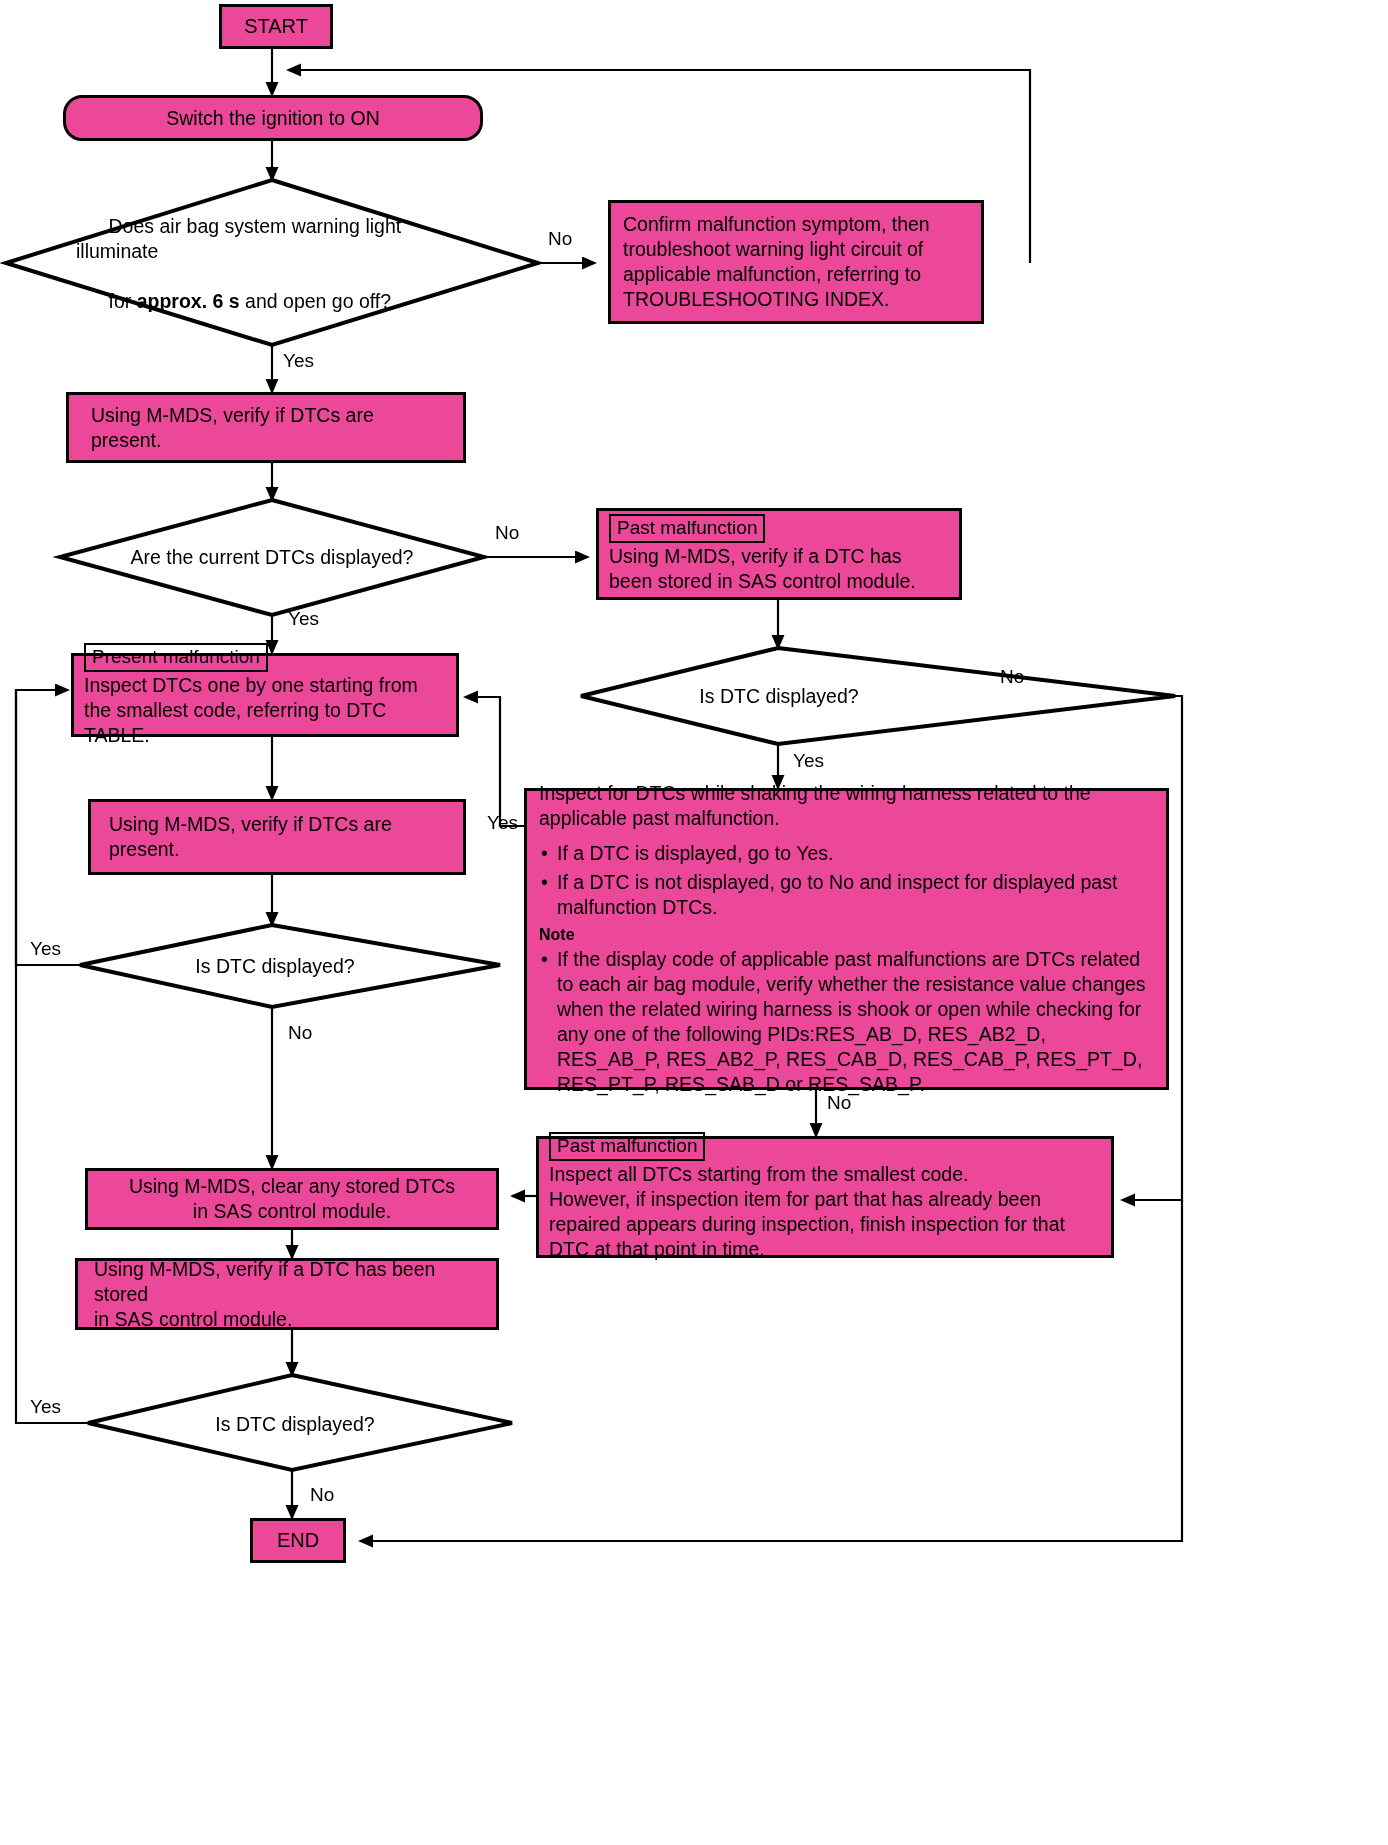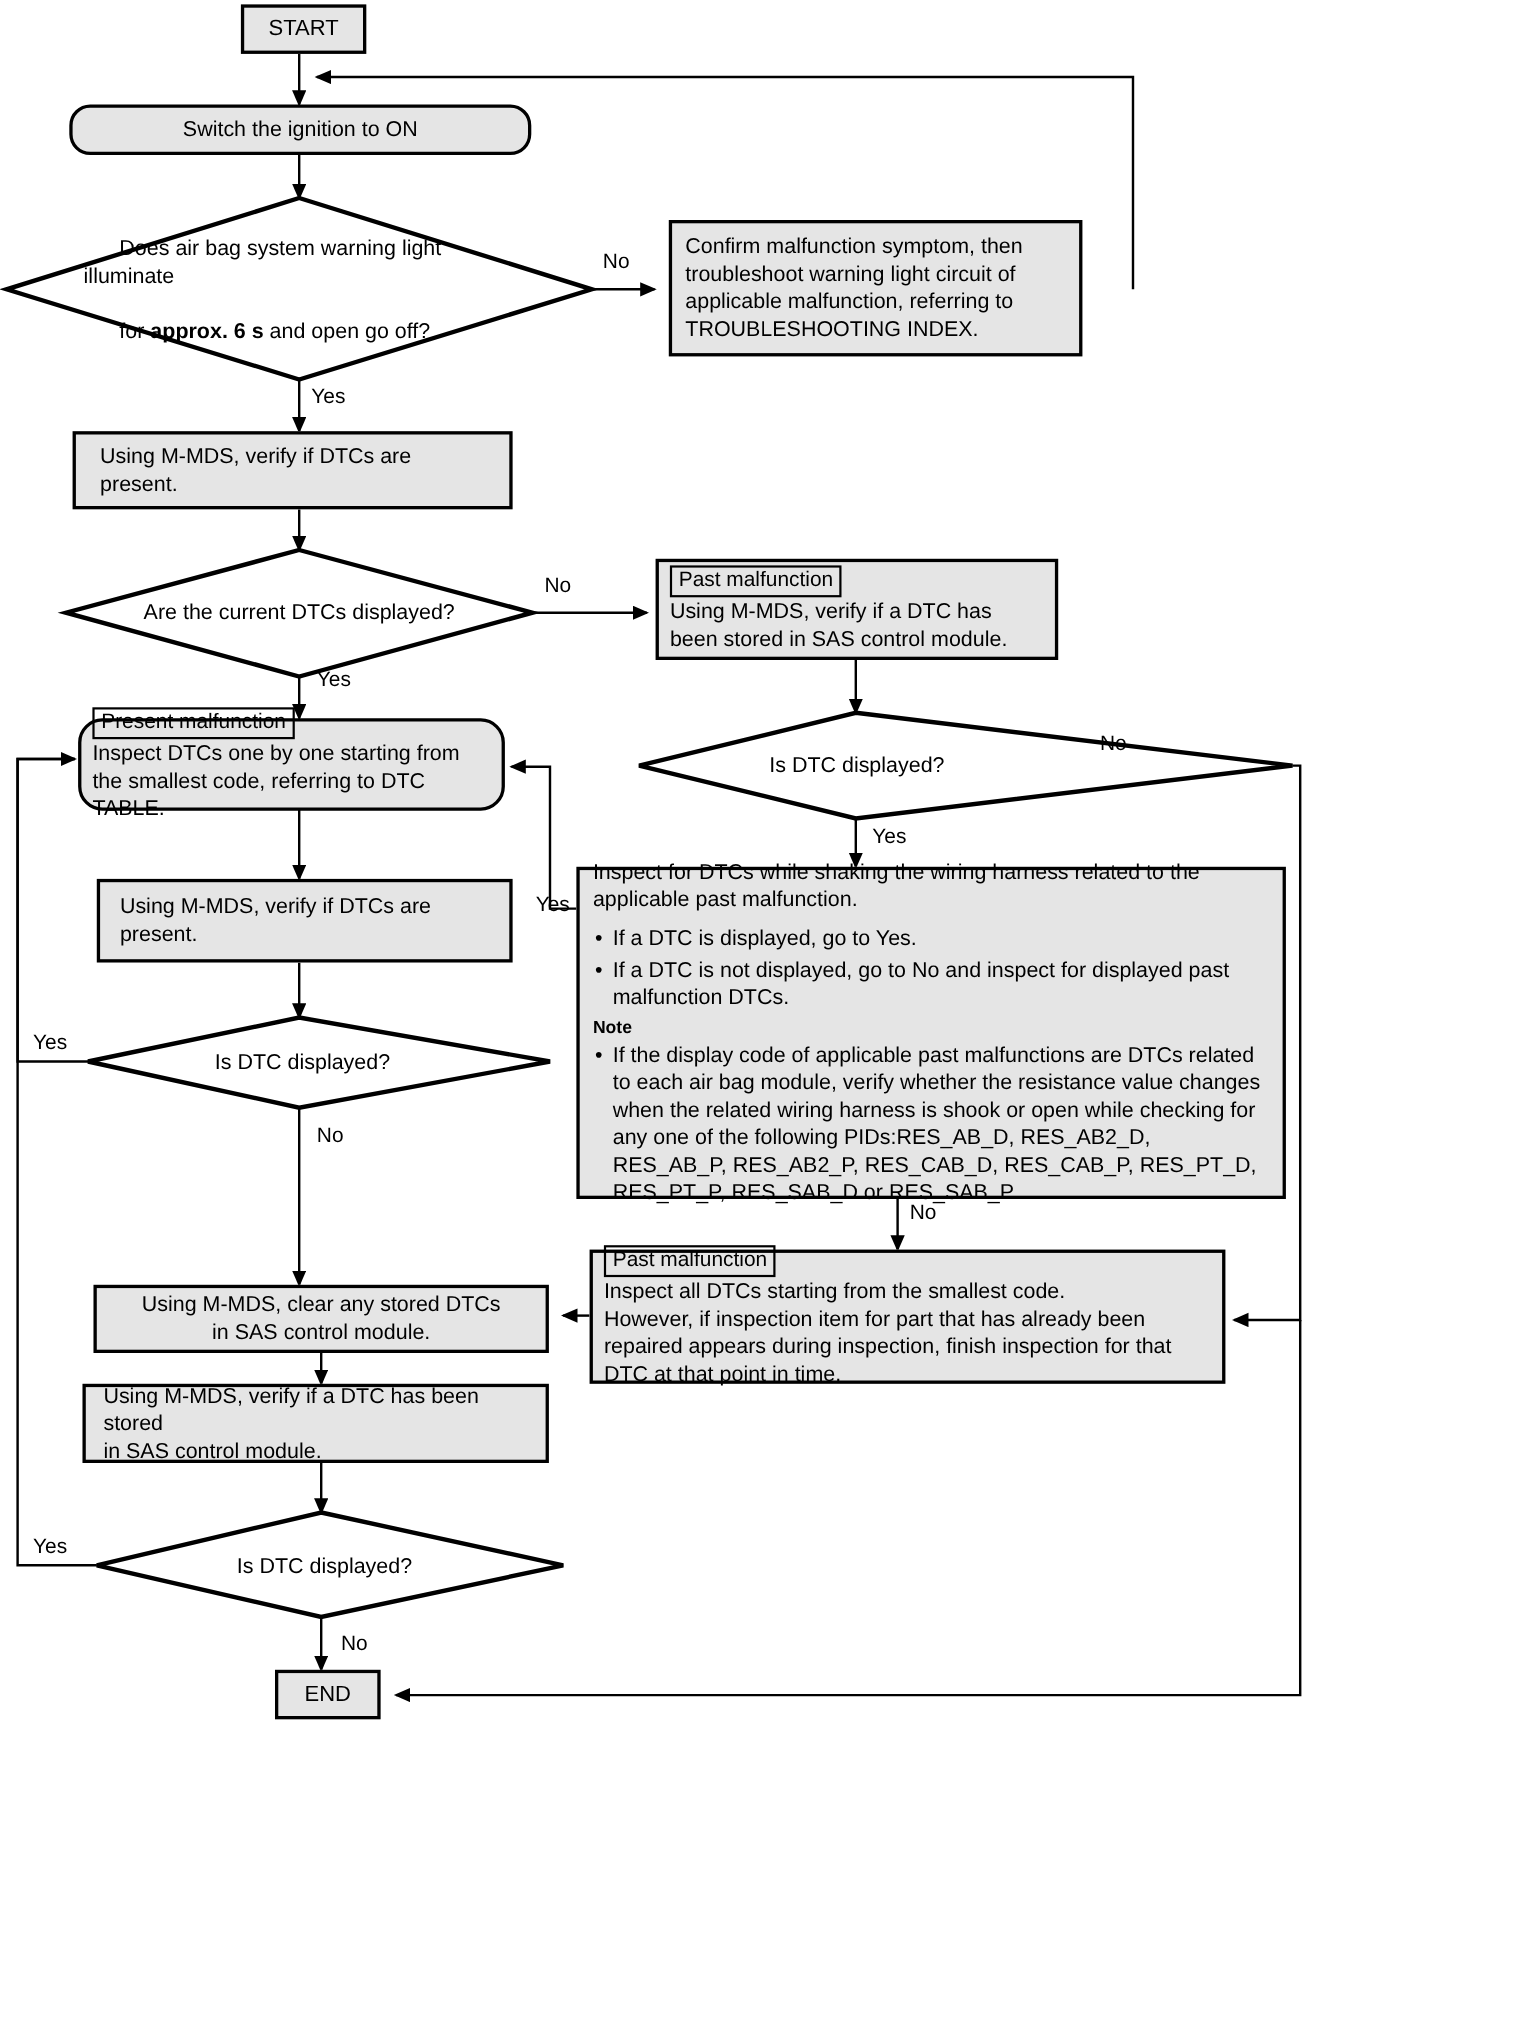--- a/index.html
+++ b/index.html
@@ -26,21 +26,21 @@
   }
   .node {
     position: absolute;
     box-sizing: border-box;
     display: flex;
     flex-direction: column;
     justify-content: center;
   }
   .box {
     border: 3px solid #000;
-    background: #e5e5e5;
+    background: #ec4899;
   }
   .box-center { align-items: center; }
   .txt {
     font-size: 19.5px;
     line-height: 25px;
     white-space: pre-wrap;
   }
   .txt-c { text-align: center; }
   .term {
     font-size: 20px;
@@ -185,21 +185,21 @@
 
   <div class="node" style="left:90px; top:544px; width:364px; height:26px;">
     <div class="txt txt-c">Are the current DTCs displayed?</div>
   </div>
 
   <div class="node box" style="left:596px; top:508px; width:366px; height:92px; padding:6px 10px;">
     <span class="tag">Past malfunction</span>
     <div class="txt">Using M-MDS, verify if a DTC has been stored in SAS control module.</div>
   </div>
 
-  <div class="node box" style="left:71px; top:653px; width:388px; height:84px; padding:23px 10px;border-radius:22px;">
+  <div class="node box" style="left:71px; top:653px; width:388px; height:84px; padding:23px 10px;">
     <span class="tag">Present malfunction</span>
     <div class="txt">Inspect DTCs one by one starting from the smallest code, referring to DTC TABLE.</div>
   </div>
 
   <div class="node" style="left:626px; top:683px; width:306px; height:26px;">
     <div class="txt txt-c">Is DTC displayed?</div>
   </div>
 
   <div class="node box" style="left:88px; top:799px; width:378px; height:76px; padding:0 18px;">
     <div class="txt">Using M-MDS, verify if DTCs are present.</div>

